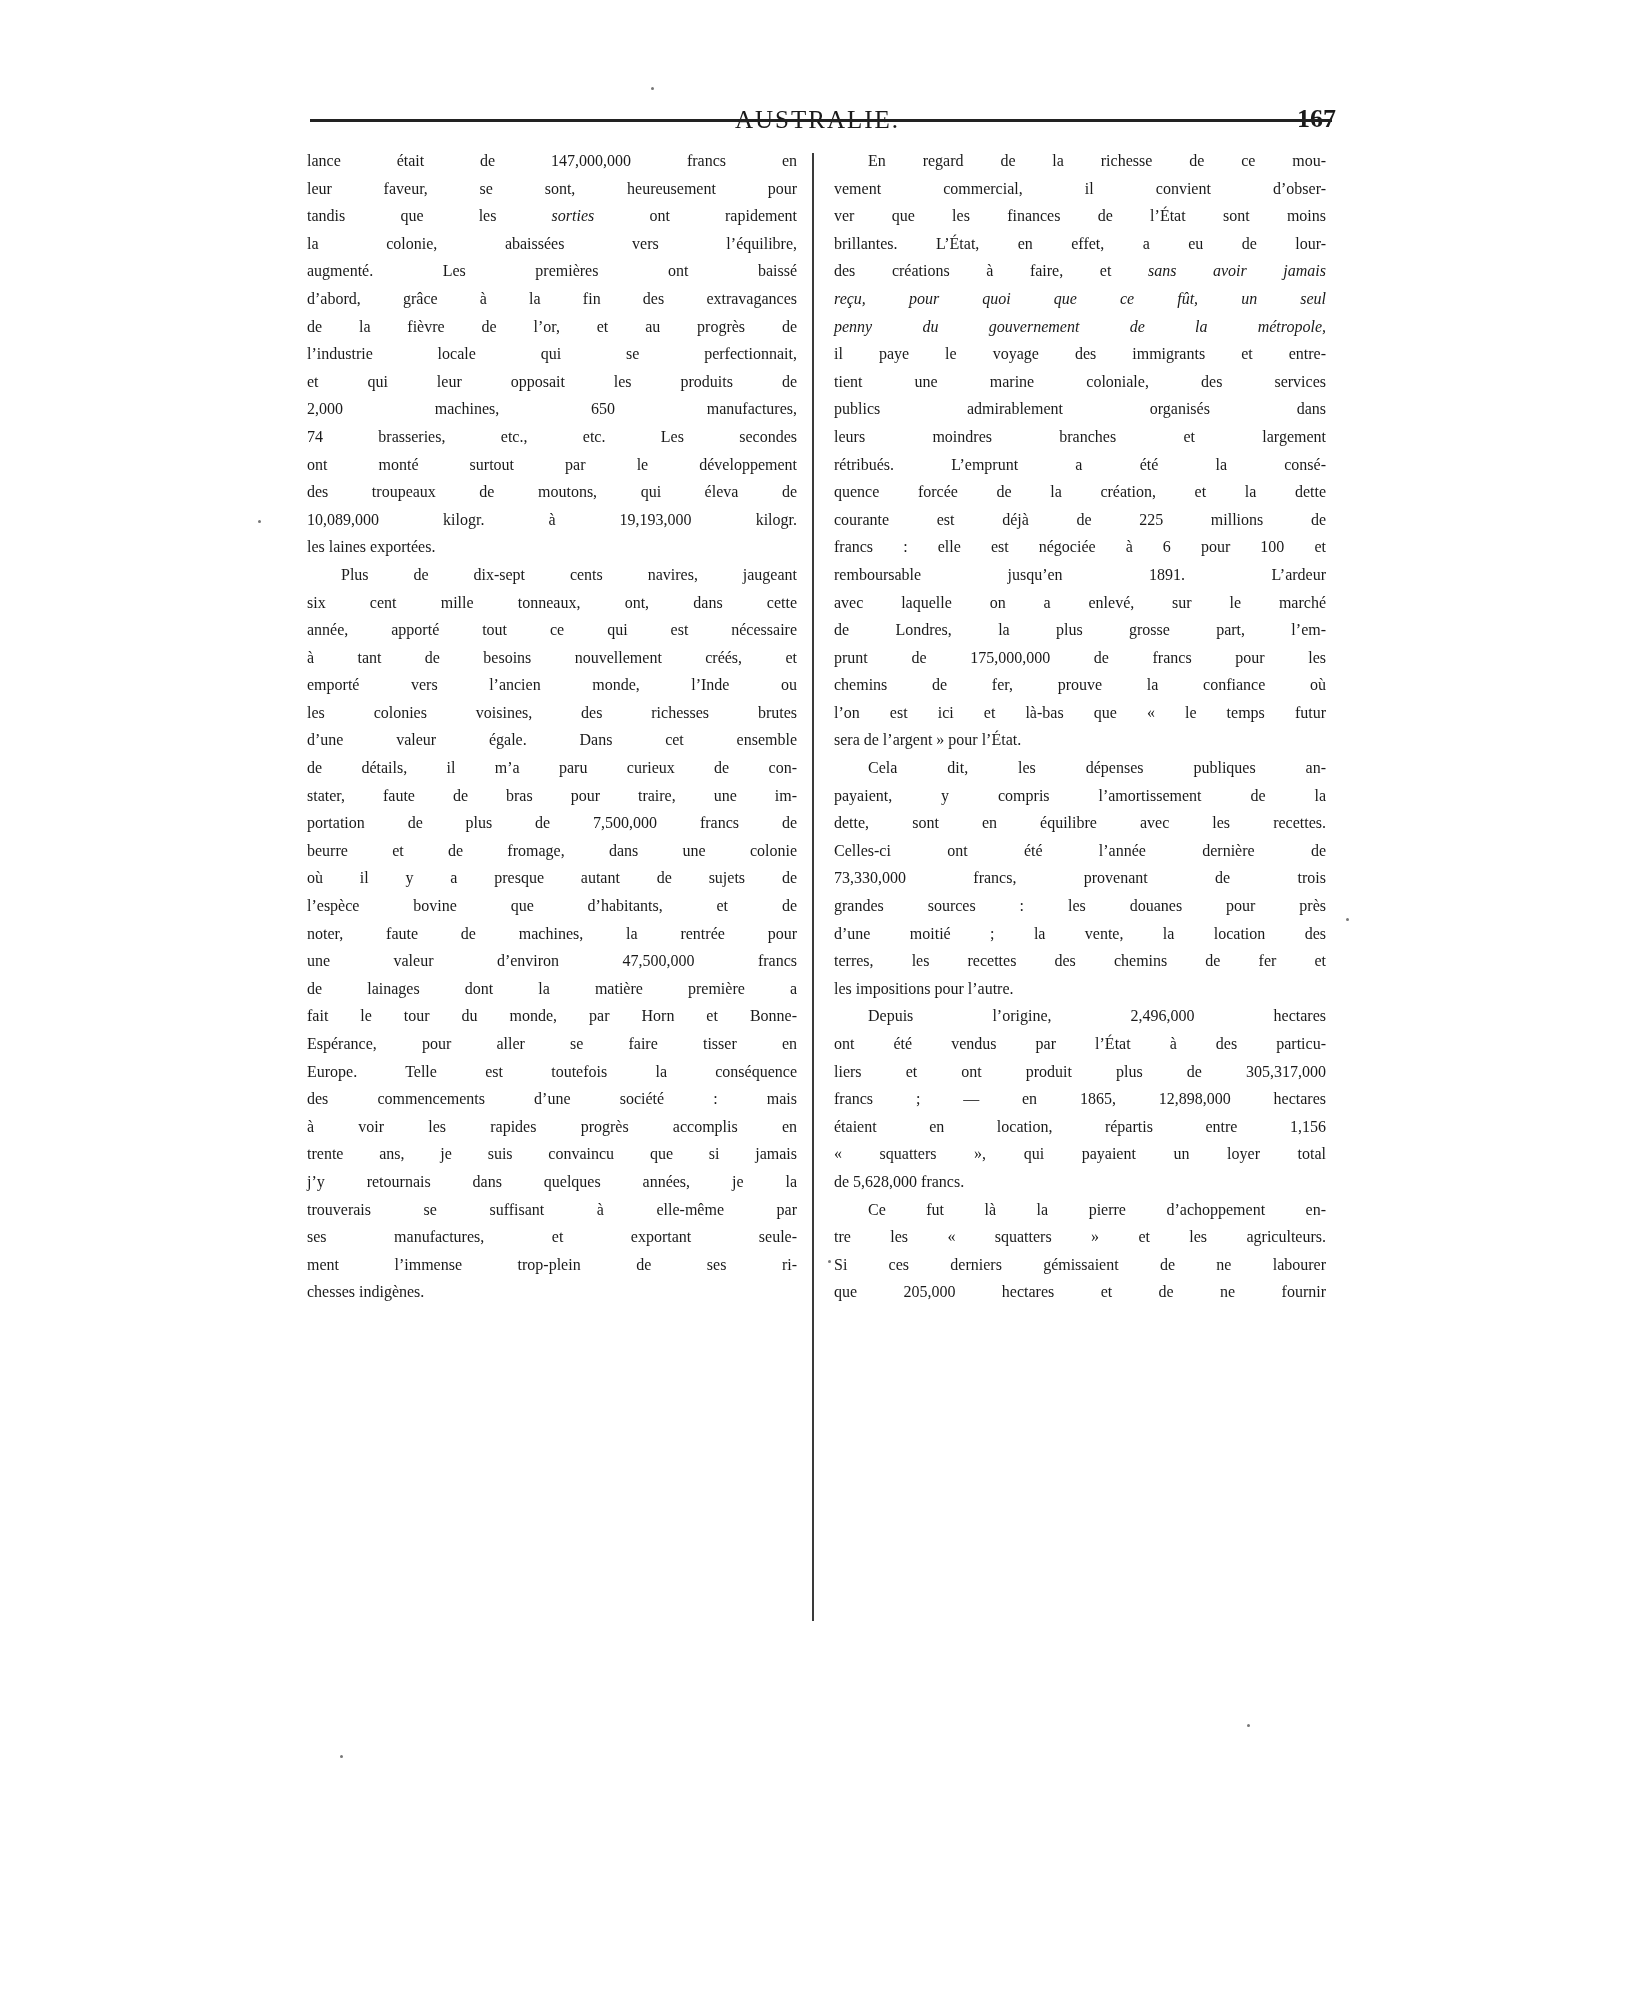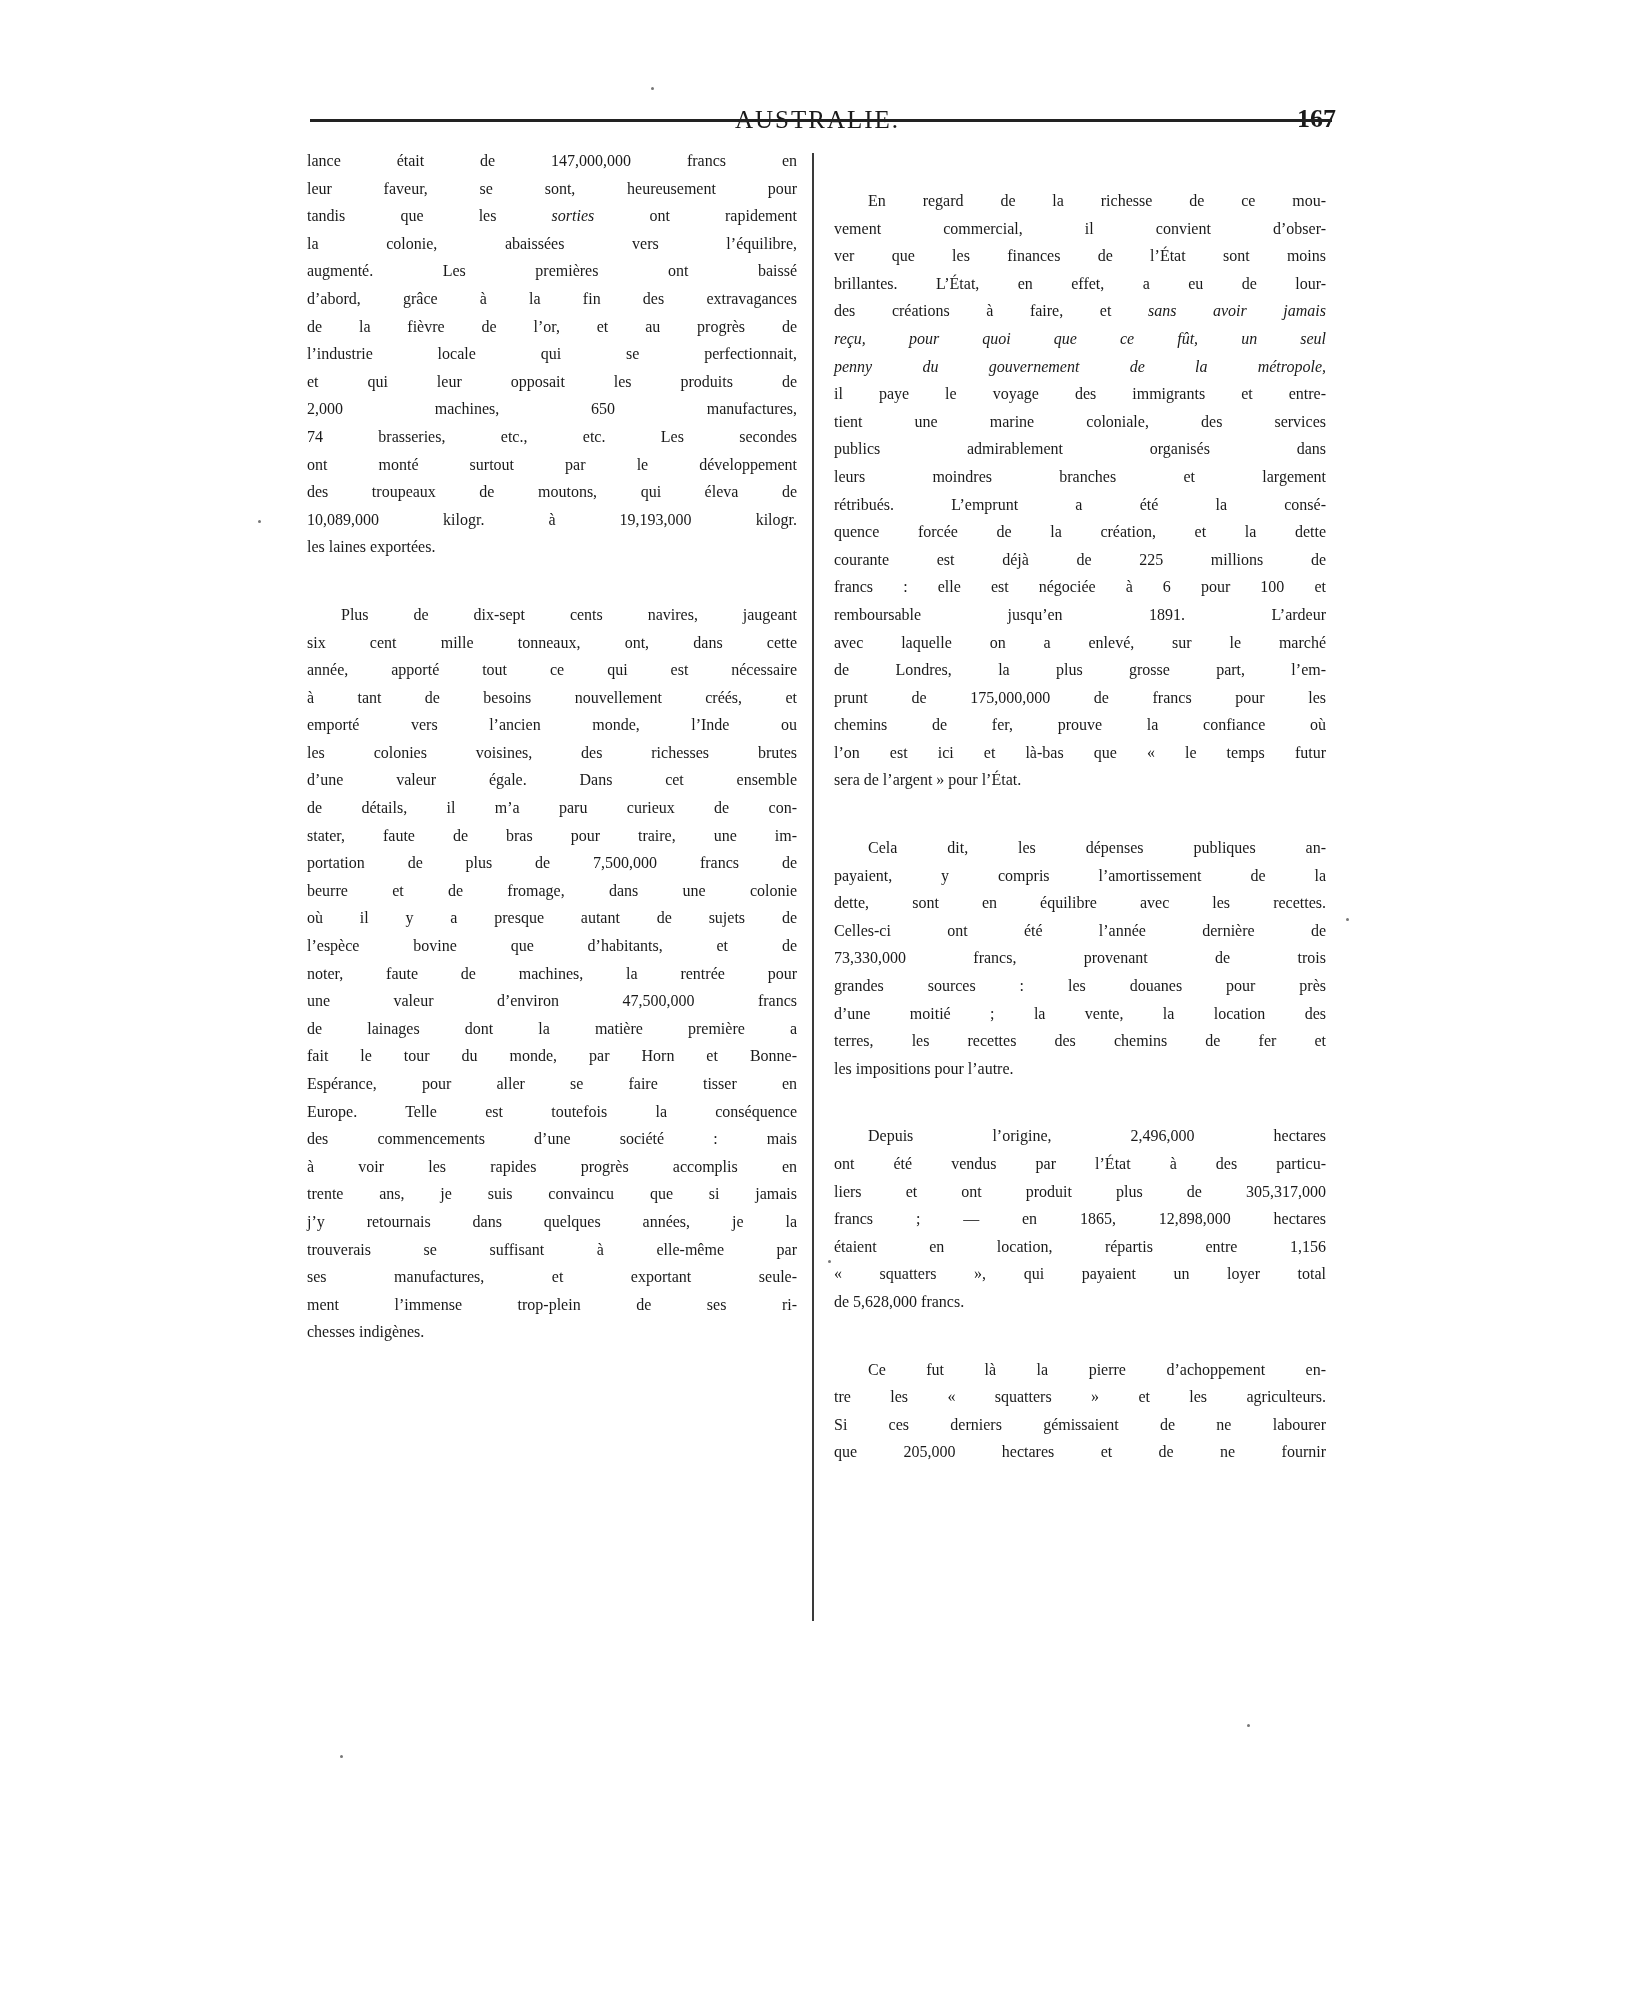--- a/index.html
+++ b/index.html
@@ -11,21 +11,21 @@
                    font-size: 25px; letter-spacing: 2px; font-family: "Liberation Serif", serif; }
   .page-number { position: absolute; right: -6px; top: 2px; font-size: 26px; font-weight: bold;
                  font-family: "Liberation Serif", serif; text-align: right; }
   .head-rule { position: absolute; top: 119px; left: 310px; width: 1022px; height: 3px; background: #222; }
   .column { position: absolute; top: 147px; width: 490px; font-size: 16px; line-height: 27.6px;
             text-align: justify; }
   .col-left { left: 307px; }
   .col-right { left: 834px; width: 492px; }
   .line { display: block; white-space: nowrap; text-align-last: justify; text-align: justify; height: 27.6px; }
   .line.last { text-align-last: left; }
-  .line.indent { padding-left: 34px; margin-top: 40px; }
+  .line.indent { padding-left: 34px; }
   .divider { position: absolute; left: 812px; top: 153px; width: 2px; height: 1468px; background: #3a3a3a; }
   em { font-style: italic; }
   .speck { position: absolute; width: 3px; height: 3px; background: #777; border-radius: 50%; }
 </style>
 </head>
 <body>
 
 <div class="page">
   <div class="running-head">
     <div class="running-title">AUSTRALIE.</div>

